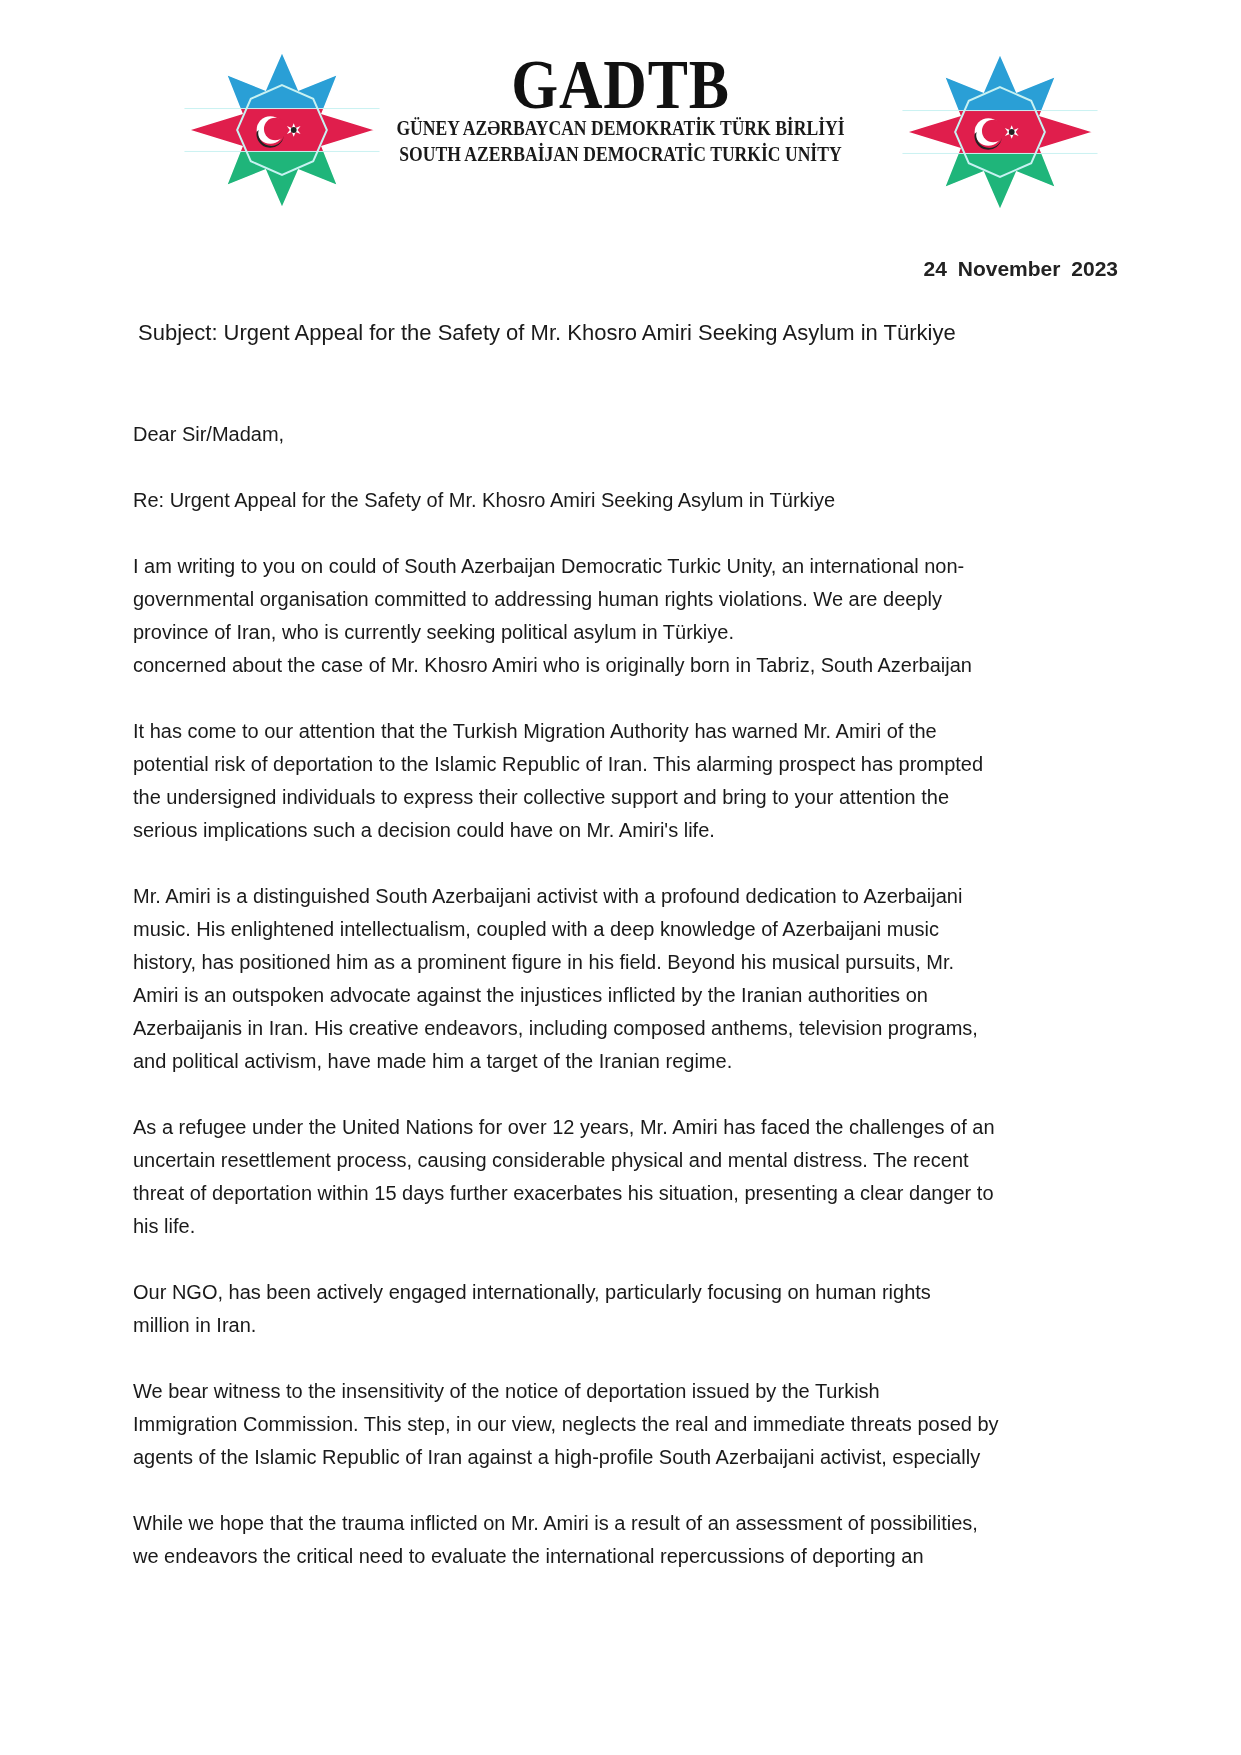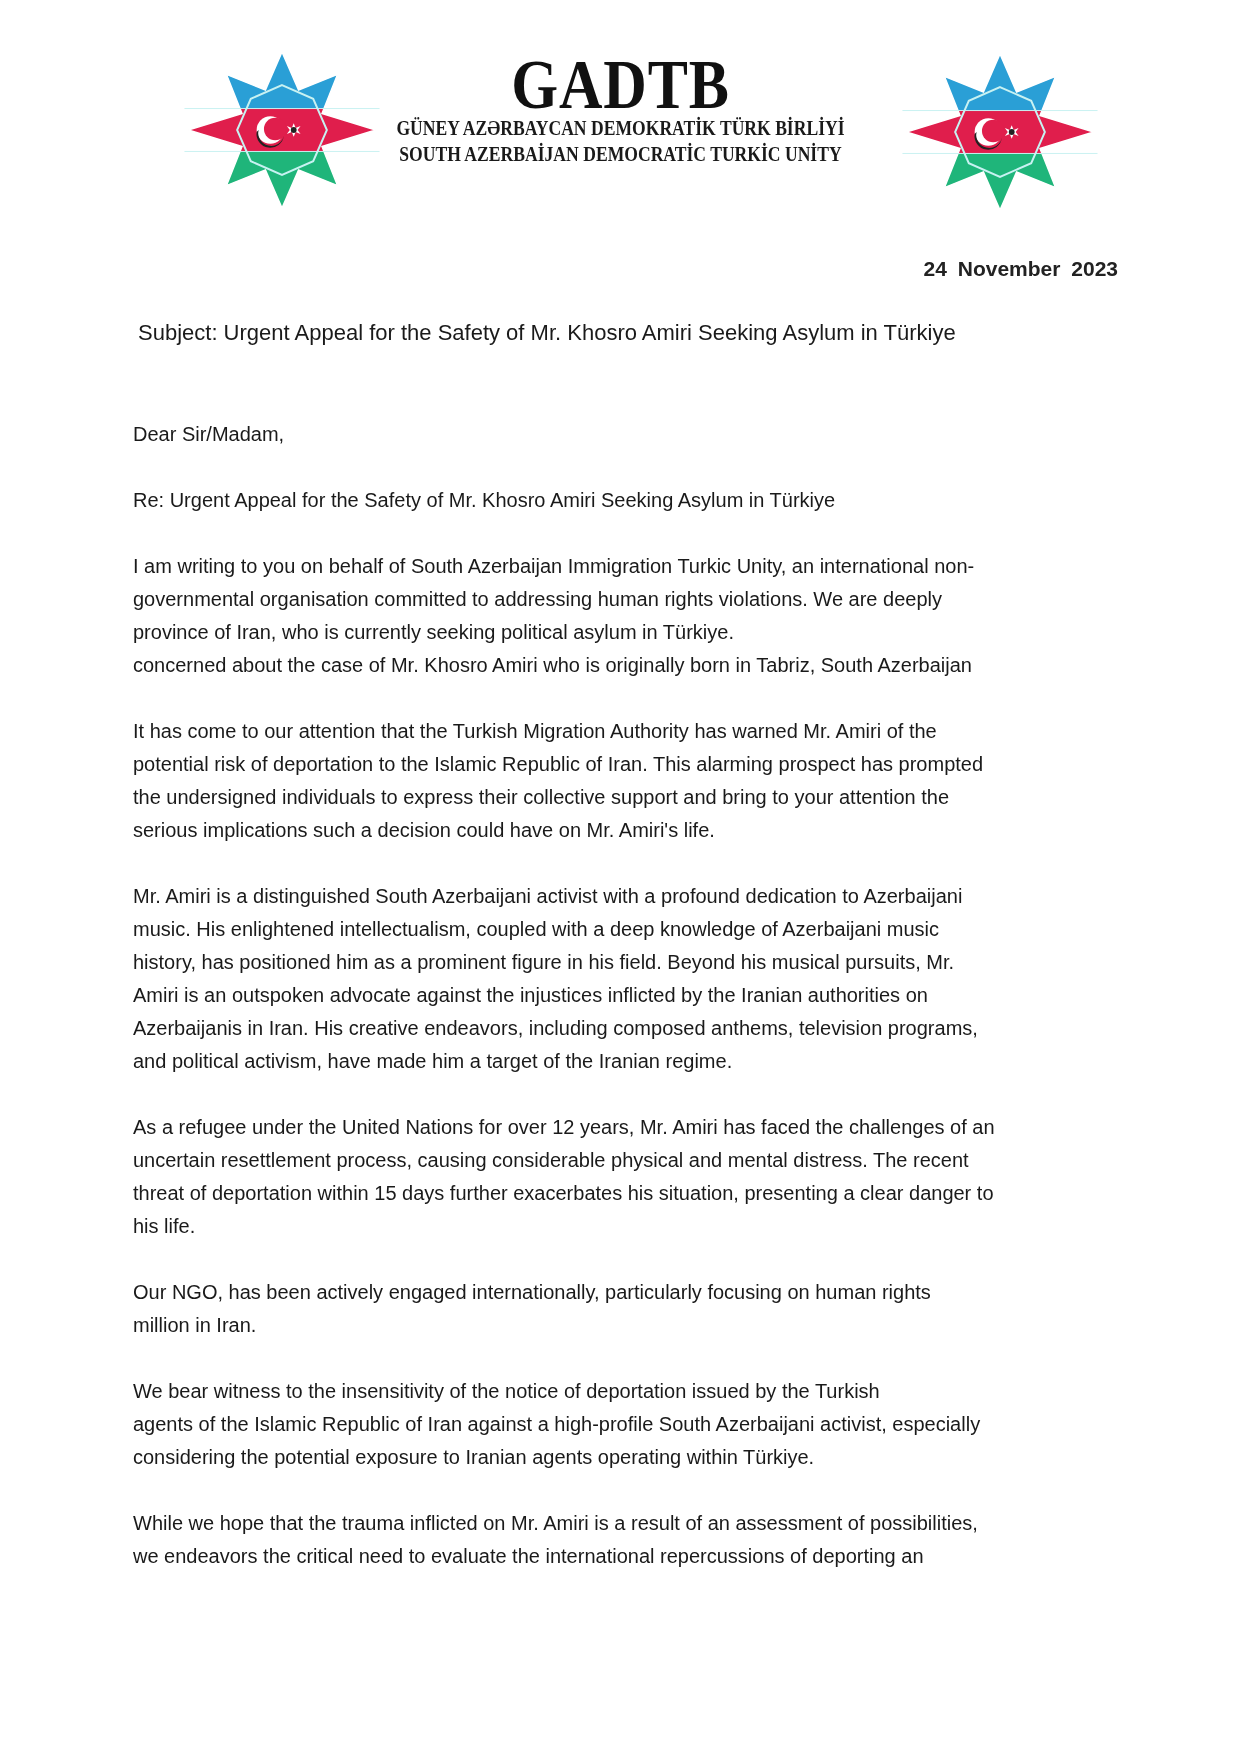--- a/index.html
+++ b/index.html
@@ -89,21 +89,21 @@
   </div>
 
   <div class="date">24 November 2023</div>
   <div class="subject">Subject: Urgent Appeal for the Safety of Mr. Khosro Amiri Seeking Asylum in Türkiye</div>
 
   <div class="body-text">
     <p class="para">Dear Sir/Madam,</p>
     <p class="para">Re: Urgent Appeal for the Safety of Mr. Khosro Amiri Seeking Asylum in Türkiye</p>
 
     <p class="para">
-      <span class="line">I am writing to you on behalf of South Azerbaijan Immigration Turkic Unity, an international non-</span>
+      <span class="line">I am writing to you on could of South Azerbaijan Democratic Turkic Unity, an international non-</span>
       <span class="line">governmental organisation committed to addressing human rights violations. We are deeply</span>
       <span class="line">province of Iran, who is currently seeking political asylum in Türkiye.</span>
       <span class="line">concerned about the case of Mr. Khosro Amiri who is originally born in Tabriz, South Azerbaijan</span>
     </p>
 
     <p class="para">
       <span class="line">It has come to our attention that the Turkish Migration Authority has warned Mr. Amiri of the</span>
       <span class="line">potential risk of deportation to the Islamic Republic of Iran. This alarming prospect has prompted</span>
       <span class="line">the undersigned individuals to express their collective support and bring to your attention the</span>
       <span class="line">serious implications such a decision could have on Mr. Amiri's life.</span>
@@ -125,22 +125,22 @@
       <span class="line">his life.</span>
     </p>
 
     <p class="para">
       <span class="line">Our NGO, has been actively engaged internationally, particularly focusing on human rights</span>
       <span class="line">million in Iran.</span>
     </p>
 
     <p class="para">
       <span class="line">We bear witness to the insensitivity of the notice of deportation issued by the Turkish</span>
+      <span class="line">Immigration Commission. This step, in our view, neglects the real and immediate threats posed by</span>
       <span class="line">agents of the Islamic Republic of Iran against a high-profile South Azerbaijani activist, especially</span>
-      <span class="line">considering the potential exposure to Iranian agents operating within Türkiye.</span>
     </p>
 
     <p class="para">
       <span class="line">While we hope that the trauma inflicted on Mr. Amiri is a result of an assessment of possibilities,</span>
       <span class="line">we endeavors the critical need to evaluate the international repercussions of deporting an</span>
     </p>
   </div>
 </div>
 
 </body></html>

